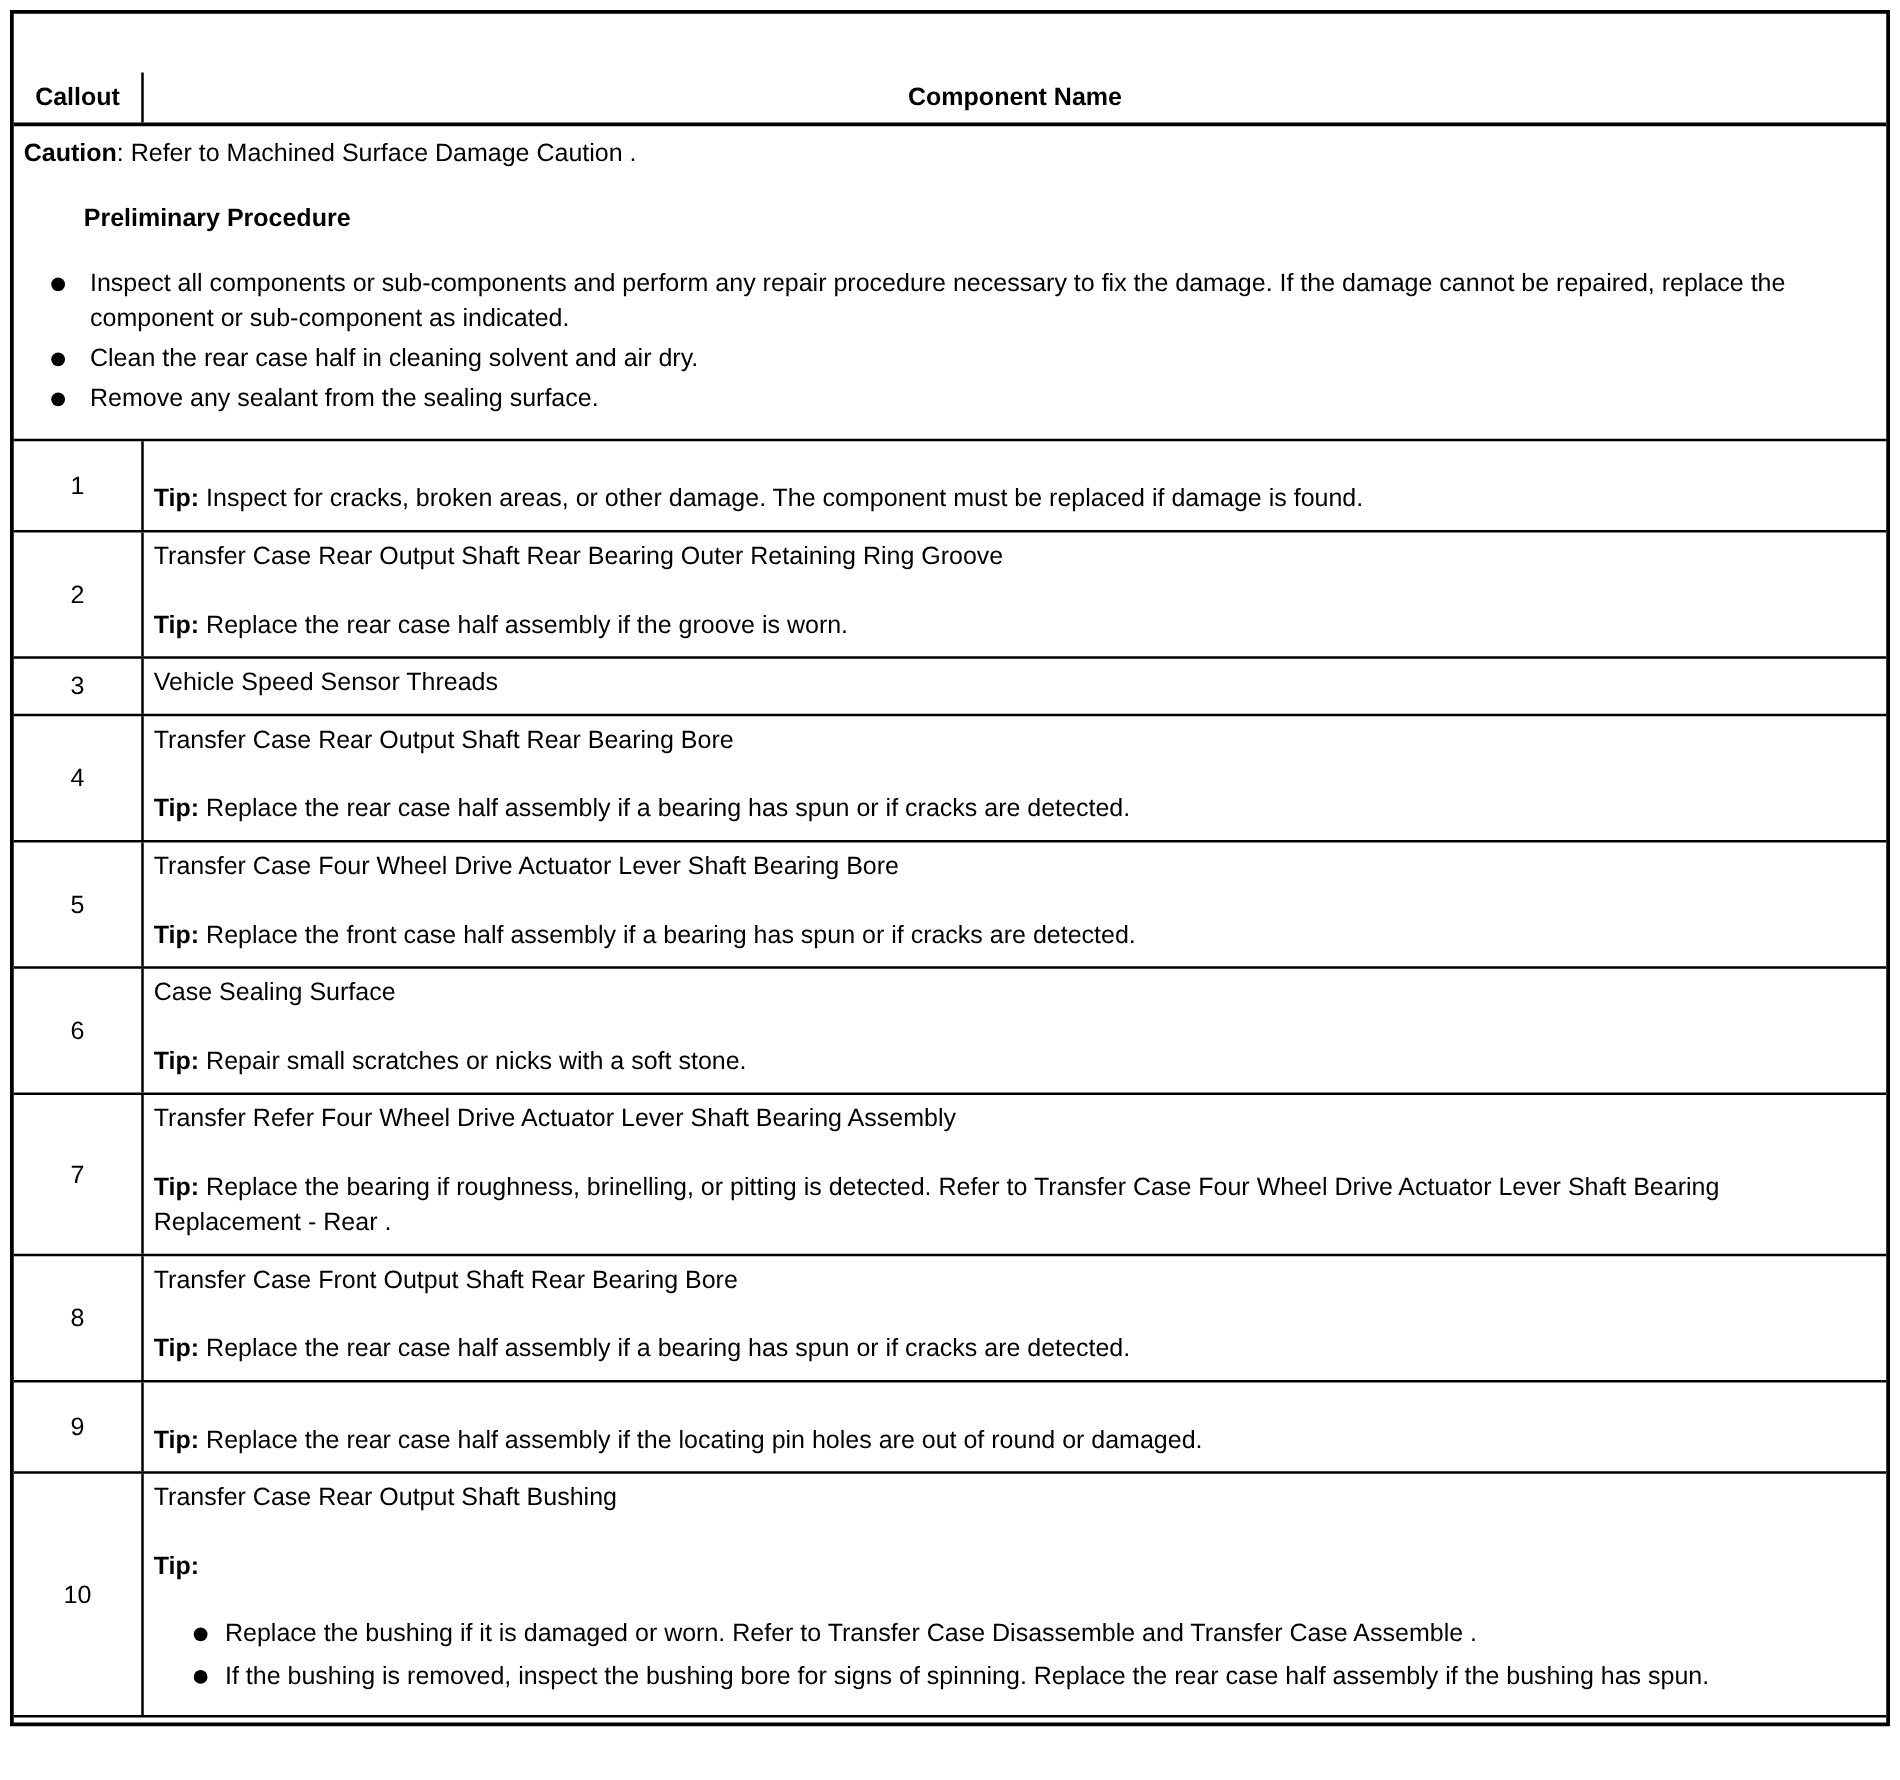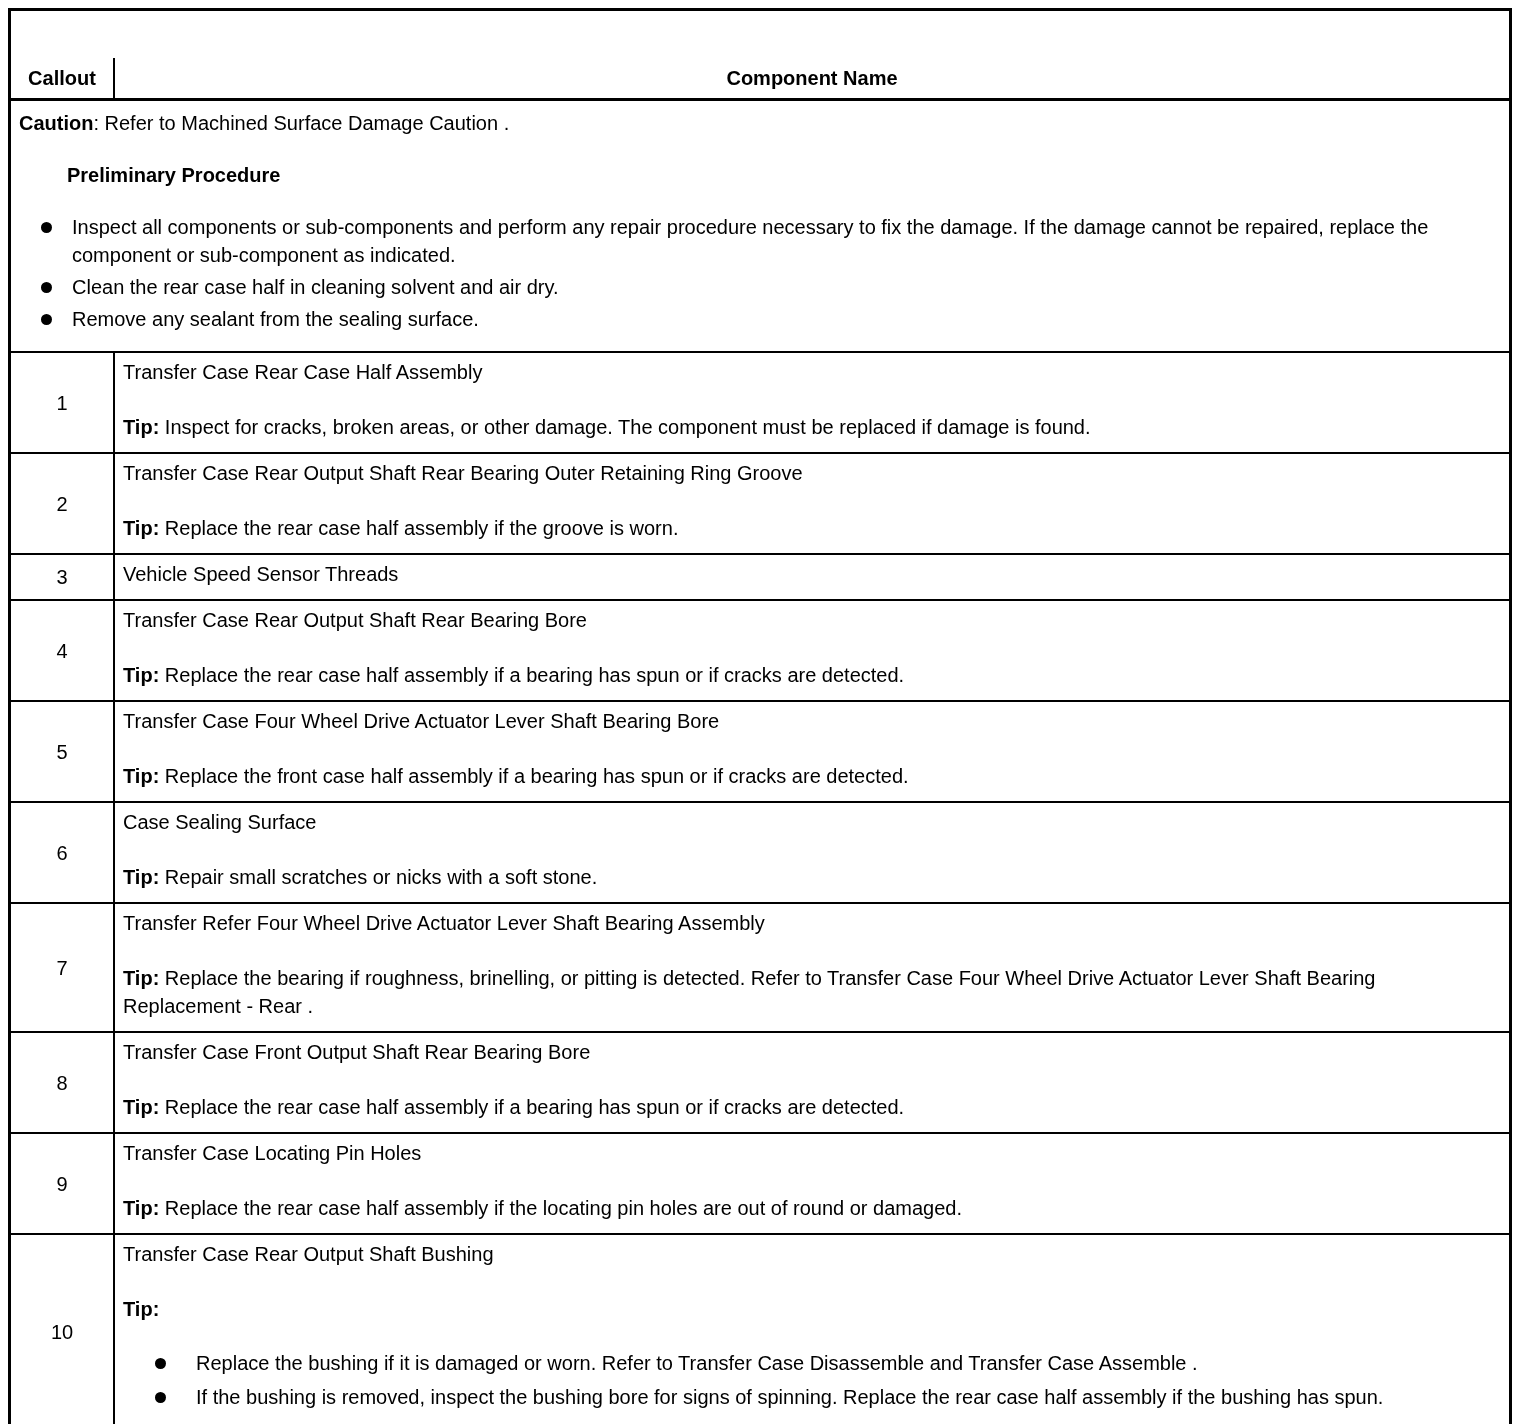--- a/index.html
+++ b/index.html
@@ -75,21 +75,21 @@
   }
   .component-cell {
     padding: 5px 12px 11px 8px;
   }
   .comp-name { }
   .tip-line { margin-top: 27px; }
   .tip-label { font-weight: bold; }
 
   
   .tip-bullets { margin-top: 26px; }
-  .tip-bullets .bullet-item { margin-left: 32px; margin-bottom: 6px; gap: 16px; }
+  .tip-bullets .bullet-item { margin-left: 32px; margin-bottom: 6px; }
   .tip-bullets .bullet { margin-right: 14px; }
 </style>
 </head>
 <body>
 
 <div class="page">
   <div class="doc-table">
 
     <div class="header-row">
       <div class="header-cell callout-head">Callout</div>
@@ -112,21 +112,20 @@
       </div>
       <div class="bullet-item">
         <span class="bullet"></span>
         <span class="bullet-text">Remove any sealant from the sealing surface.</span>
       </div>
     </div>
 
     <div class="data-row">
       <div class="callout-cell">1</div>
       <div class="component-cell">
-        <div class="comp-name">Transfer Case Rear Case Half Assembly</div>
         <div class="tip-line">
           <span class="tip-label">Tip:</span>
           <span>Inspect for cracks, broken areas, or other damage. The component must be replaced if damage is found.</span>
         </div>
       </div>
     </div>
 
     <div class="data-row">
       <div class="callout-cell">2</div>
       <div class="component-cell">
@@ -196,21 +195,20 @@
         <div class="tip-line">
           <span class="tip-label">Tip:</span>
           <span>Replace the rear case half assembly if a bearing has spun or if cracks are detected.</span>
         </div>
       </div>
     </div>
 
     <div class="data-row">
       <div class="callout-cell">9</div>
       <div class="component-cell">
-        <div class="comp-name">Transfer Case Locating Pin Holes</div>
         <div class="tip-line">
           <span class="tip-label">Tip:</span>
           <span>Replace the rear case half assembly if the locating pin holes are out of round or damaged.</span>
         </div>
       </div>
     </div>
 
     <div class="data-row">
       <div class="callout-cell">10</div>
       <div class="component-cell">

